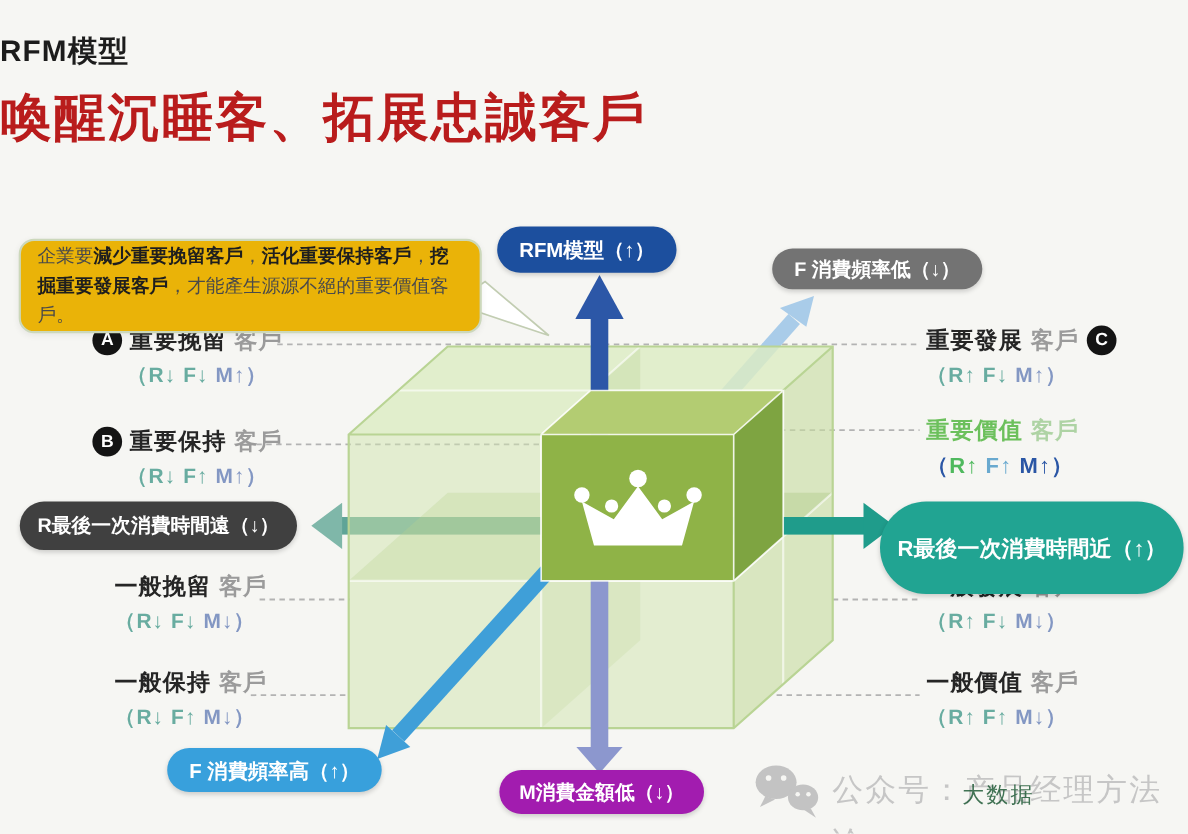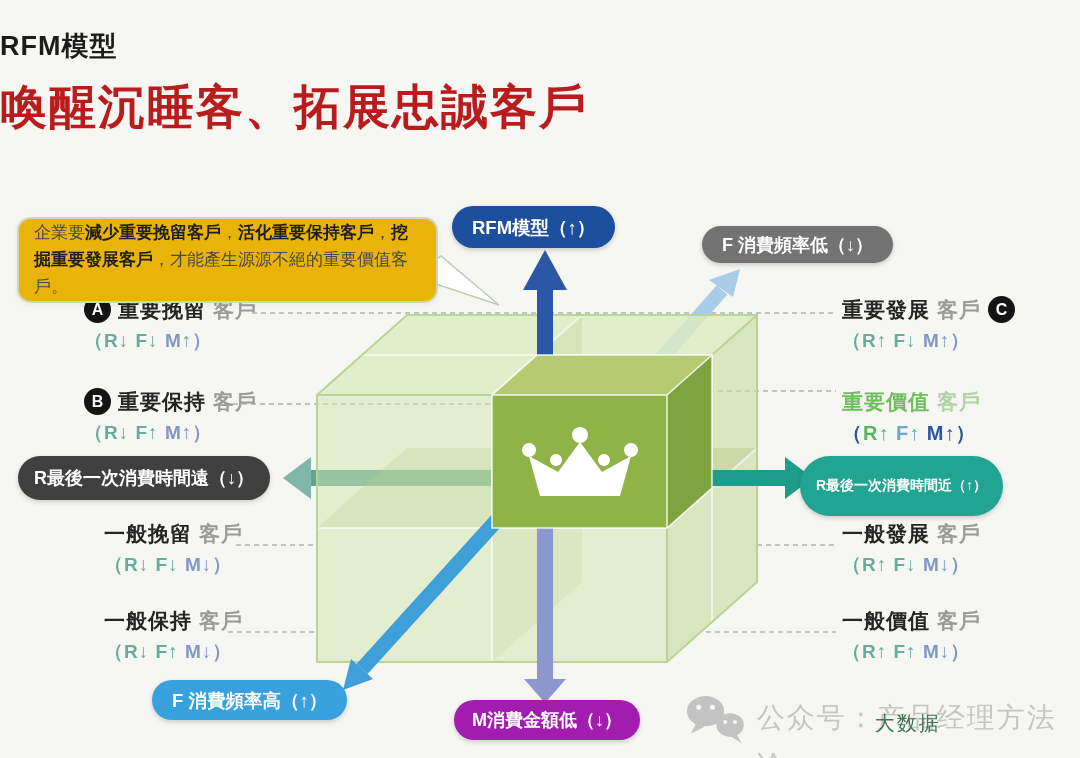--- a/index.html
+++ b/index.html
@@ -14,33 +14,33 @@
           padding:0 15px;font-size:17px;line-height:1.6;color:#4a4a4a;
           box-shadow:0 2px 6px rgba(0,0,0,.06);z-index:3;margin-top:20px;}
   .callout .rb{font-weight:900;color:#1e1e1e;}
   .diagram-svg{position:absolute;left:0;top:0;z-index:1;}
   .pill{position:absolute;display:inline-flex;align-items:center;justify-content:center;
         color:#fff;font-weight:800;border-radius:999px;white-space:nowrap;
         box-shadow:0 2px 5px rgba(0,0,0,.18);z-index:3;}
   .pill-m-high{left:452px;top:206px;height:42px;padding:0 20px;font-size:18.5px;}
   .pill-f-low {left:702px;top:226px;height:37px;padding:0 20px;font-size:18px;}
   .pill-r-far {left:18px; top:456px;height:44px;padding:0 16px;font-size:18px;}
-  .pill-r-near{left:800px;top:456px;height:60px;padding:0 16px;font-size:14px;}
+  .pill-r-near{left:800px;top:456px;height:60px;padding:12px 16px;font-size:20px;}
   .pill-f-high{left:152px;top:680px;height:40px;padding:0 20px;font-size:18.5px;}
   .pill-m-low {left:454px;top:700px;height:40px;padding:0 18px;font-size:18px;}
   .seg{position:absolute;z-index:2;}
   .seg-title{display:flex;align-items:center;gap:7px;font-size:21px;line-height:27px;}
   .badge{width:27px;height:27px;border-radius:50%;background:#141414;color:#fff;
          font-weight:900;font-size:16px;display:inline-flex;align-items:center;
          justify-content:center;flex:0 0 27px;}
   .badge:empty{display:none;}
   .seg-name{font-weight:900;color:#252525;letter-spacing:1px;}
   .seg-suffix{font-weight:600;color:#9b9b9b;letter-spacing:1px;}
   .seg-formula{margin-top:5px;font-size:19px;font-weight:700;letter-spacing:1px;white-space:nowrap;}
-  .seg.has-badge-left .seg-formula{}
+  .seg.has-badge-left .seg-formula{margin-left:31px;}
   .seg.value .seg-name{color:#6cc05c;}
   .seg.value .seg-suffix{color:#aed3a4;}
   .seg.value .seg-formula{font-weight:900;font-size:20px;}
   .fp-teal{color:#68aca0;}
   .fp-blue{color:#8397c3;}
   .fp-green{color:#4fb95e;}
   .fp-sky{color:#69a9cf;}
   .fp-navy{color:#2a56a5;}
   .watermark{position:absolute;left:684px;top:694px;display:flex;align-items:flex-start;
              gap:8px;color:#c3c3c3;z-index:2;}
@@ -146,21 +146,21 @@
 
   <div class="seg" style="left:842px;top:296px">
     <div class="seg-title">
       <span class="seg-name">重要發展</span>
       <span class="seg-suffix">客戶</span>
       <span class="badge">C</span>
     </div>
     <div class="seg-formula"><span class="fp-teal">（R↑ F↓ </span><span class="fp-blue">M↑）</span></div>
   </div>
 
-  <div class="seg value" style="left:842px;top:388px">
+  <div class="seg value" style="left:842px;top:378px">
     <div class="seg-title">
       <span class="seg-name">重要價值</span>
       <span class="seg-suffix">客戶</span>
     </div>
     <div class="seg-formula"><span class="fp-navy">（</span><span class="fp-green">R↑ </span><span class="fp-sky">F↑ </span><span class="fp-navy">M↑）</span></div>
   </div>
 
   <div class="seg" style="left:104px;top:520px">
     <div class="seg-title">
       <span class="seg-name">一般挽留</span>

